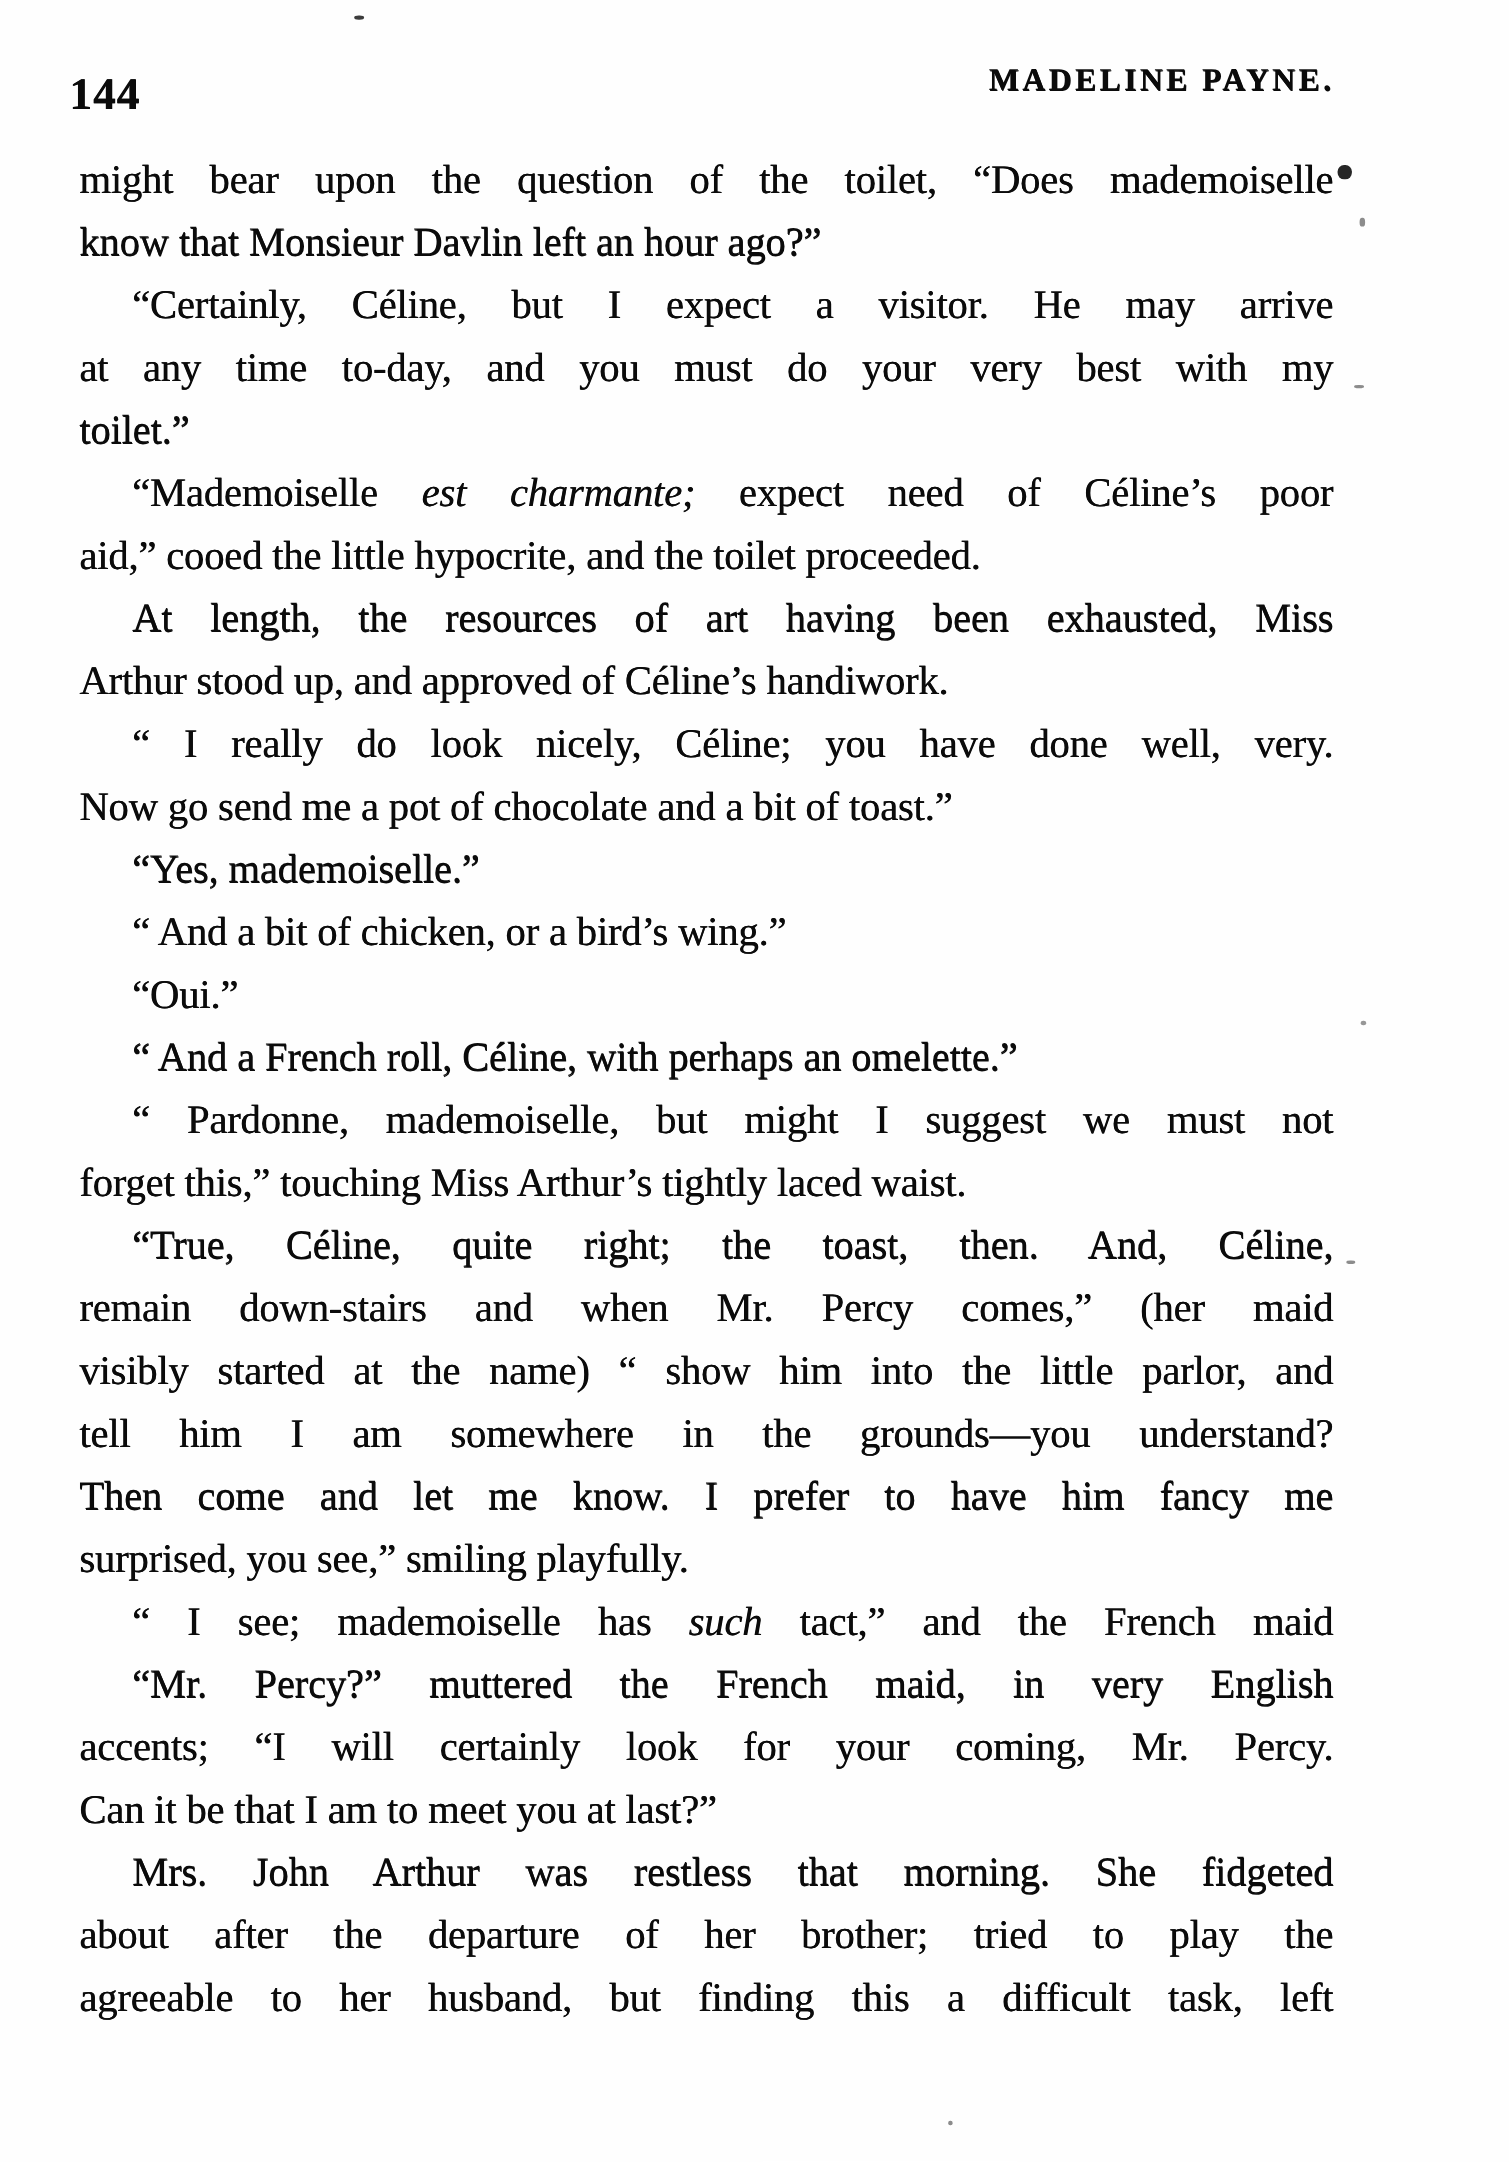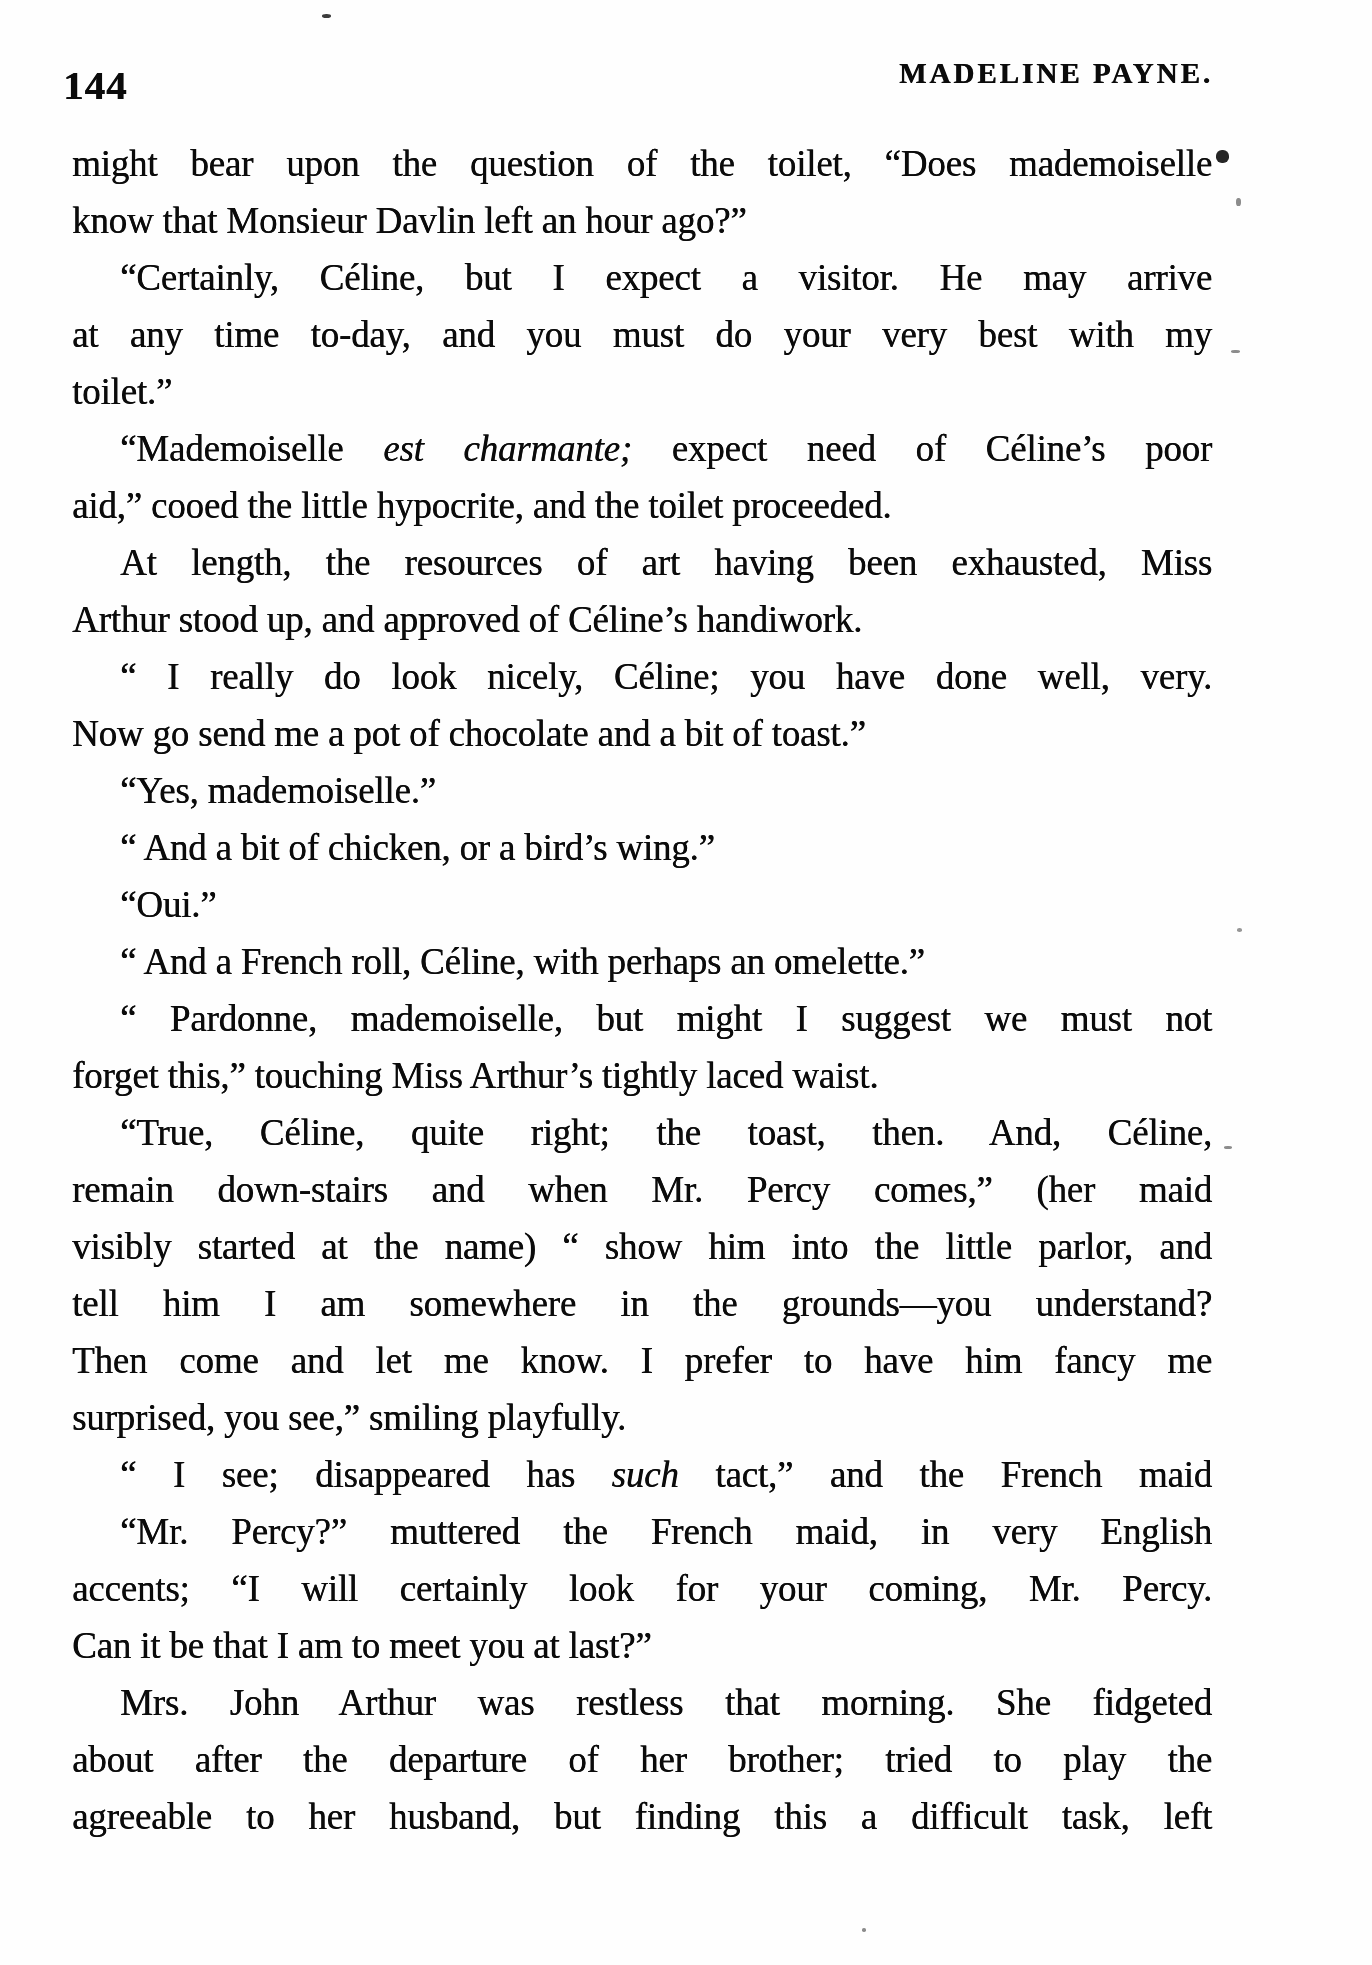--- a/index.html
+++ b/index.html
@@ -105,21 +105,21 @@
       <div class="line last indent"><span>“Oui.”</span></div>
       <div class="line last indent"><span>“ And a French roll, Céline, with perhaps an omelette.”</span></div>
       <div class="line indent"><span>“ Pardonne, mademoiselle, but might I suggest we must not</span></div>
       <div class="line last"><span>forget this,” touching Miss Arthur’s tightly laced waist.</span></div>
       <div class="line indent"><span>“True, Céline, quite right; the toast, then.  And, Céline,</span></div>
       <div class="line"><span>remain down-stairs and when Mr. Percy comes,” (her maid</span></div>
       <div class="line"><span>visibly started at the name) “ show him into the little parlor, and</span></div>
       <div class="line"><span>tell him I am somewhere in the grounds—you understand?</span></div>
       <div class="line"><span>Then come and let me know.  I prefer to have him fancy me</span></div>
       <div class="line last"><span>surprised, you see,” smiling playfully.</span></div>
-      <div class="line indent"><span>“ I see; disappeared has </span><i>such</i><span> tact,” and the French maid</span></div>
+      <div class="line indent"><span>“ I see; mademoiselle has </span><i>such</i><span> tact,” and the French maid</span></div>
       <div class="line indent"><span>“Mr. Percy?” muttered the French maid, in very English</span></div>
       <div class="line"><span>accents; “I will certainly look for your coming, Mr. Percy.</span></div>
       <div class="line last"><span>Can it be that I am to meet you at last?”</span></div>
       <div class="line indent"><span>Mrs. John Arthur was restless that morning.  She fidgeted</span></div>
       <div class="line"><span>about after the departure of her brother; tried to play the</span></div>
       <div class="line"><span>agreeable to her husband, but finding this a difficult task, left</span></div>
     </main>
 
   <div class="speck" style="left:322px; top:14px;  width:9px;  height:4px; opacity:.85;"></div>
   <div class="speck" style="left:1216px;top:150px; width:13px; height:13px;opacity:.95;"></div>

